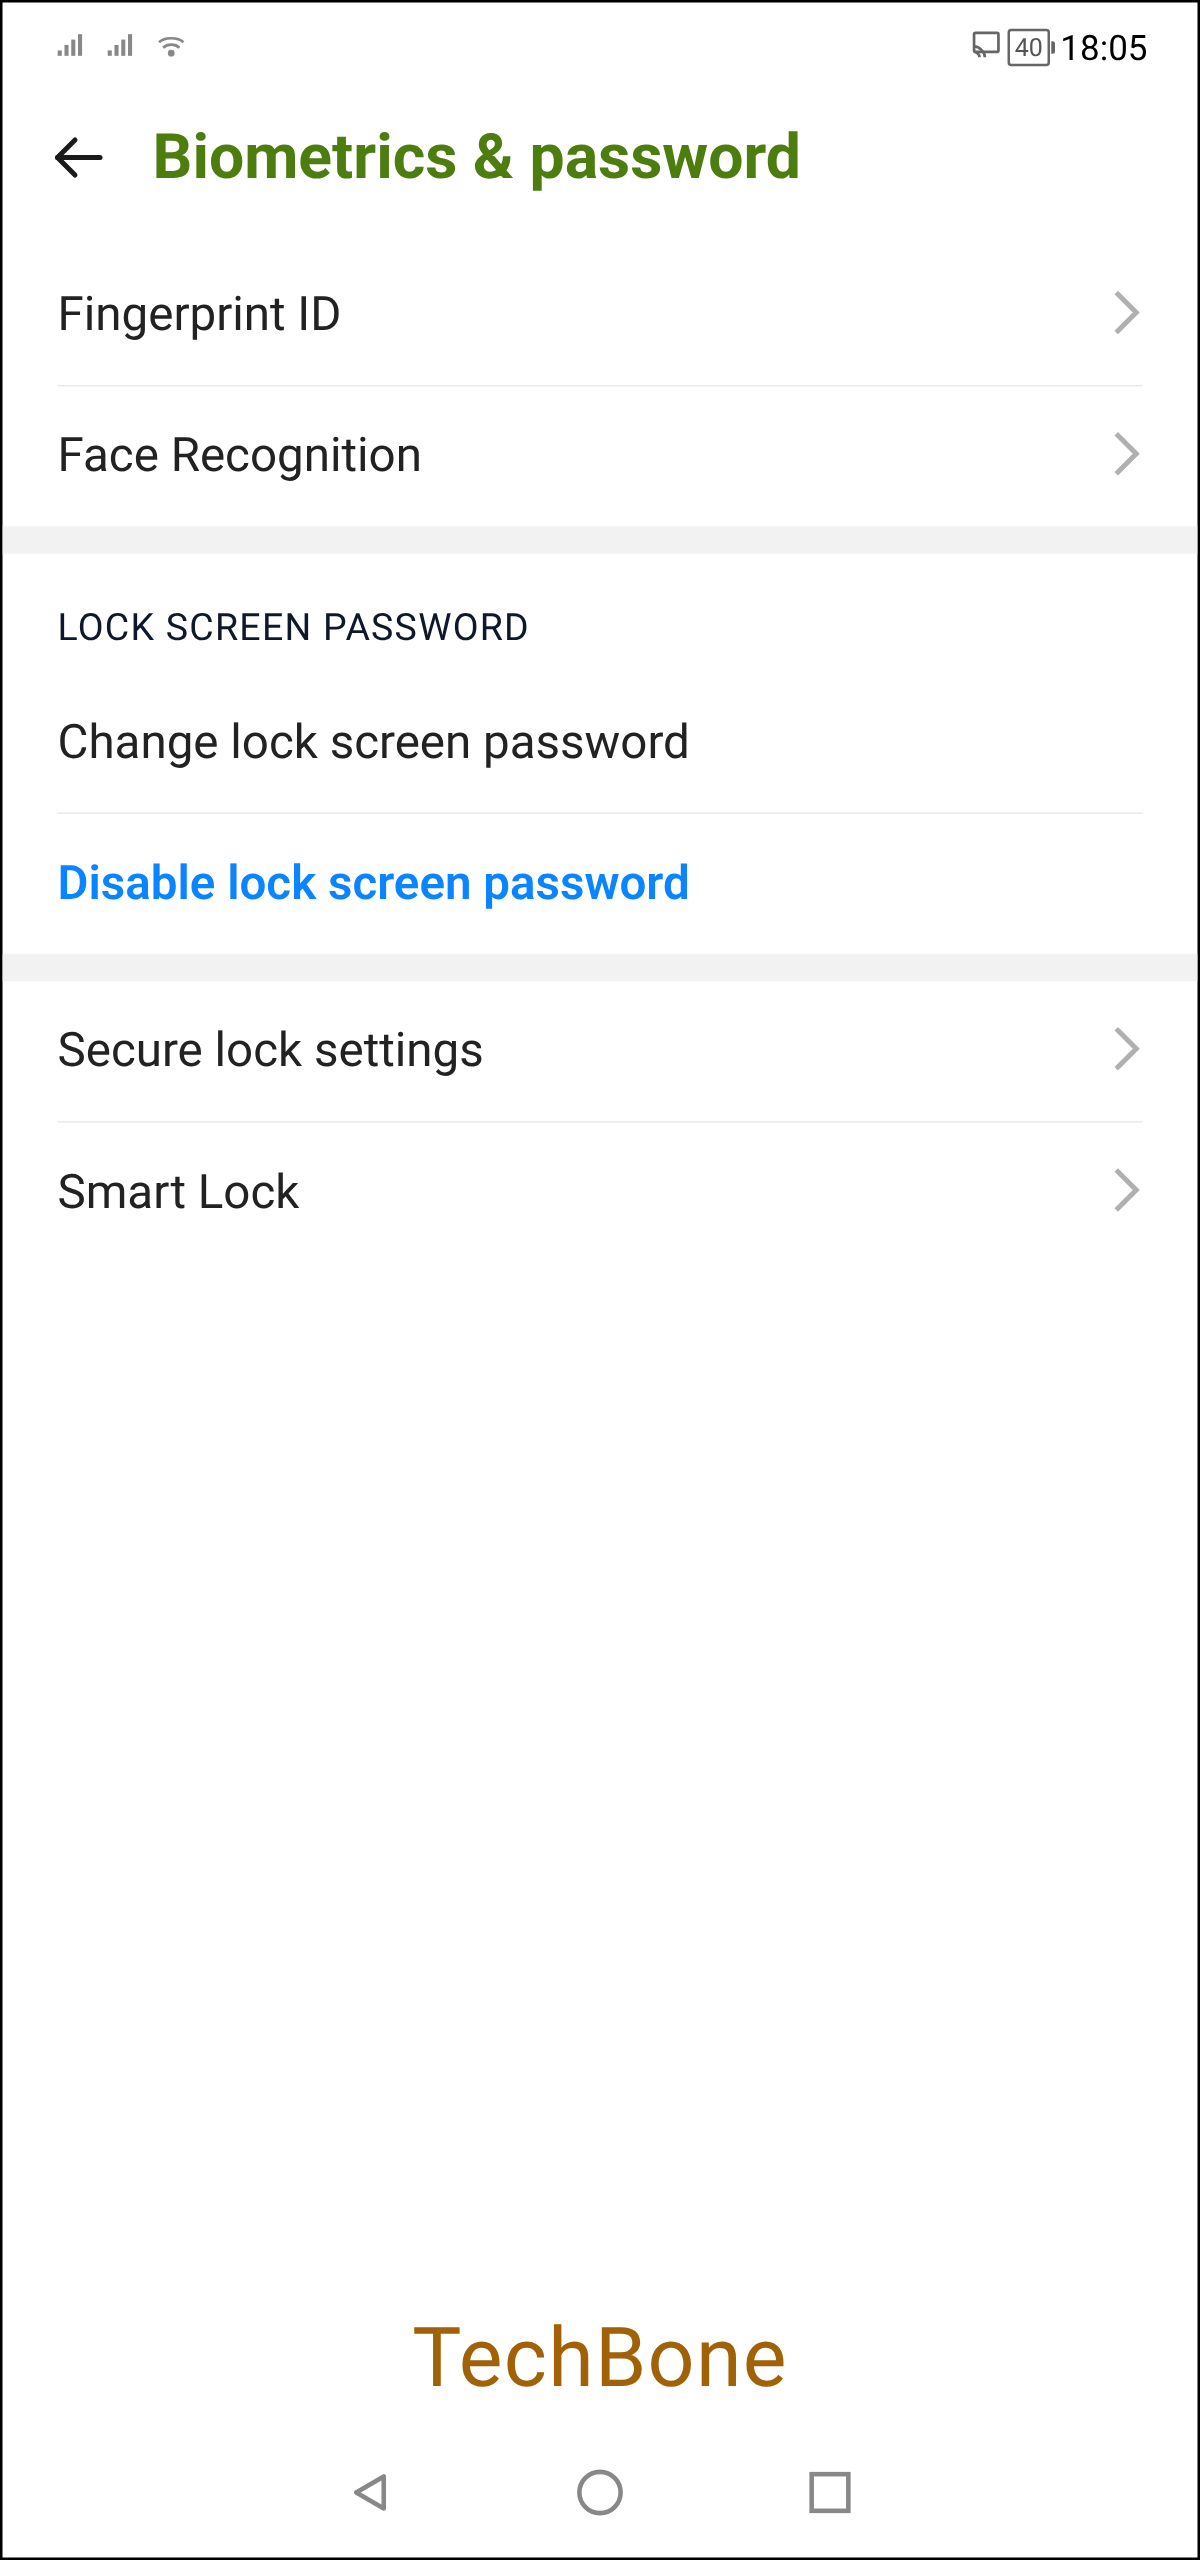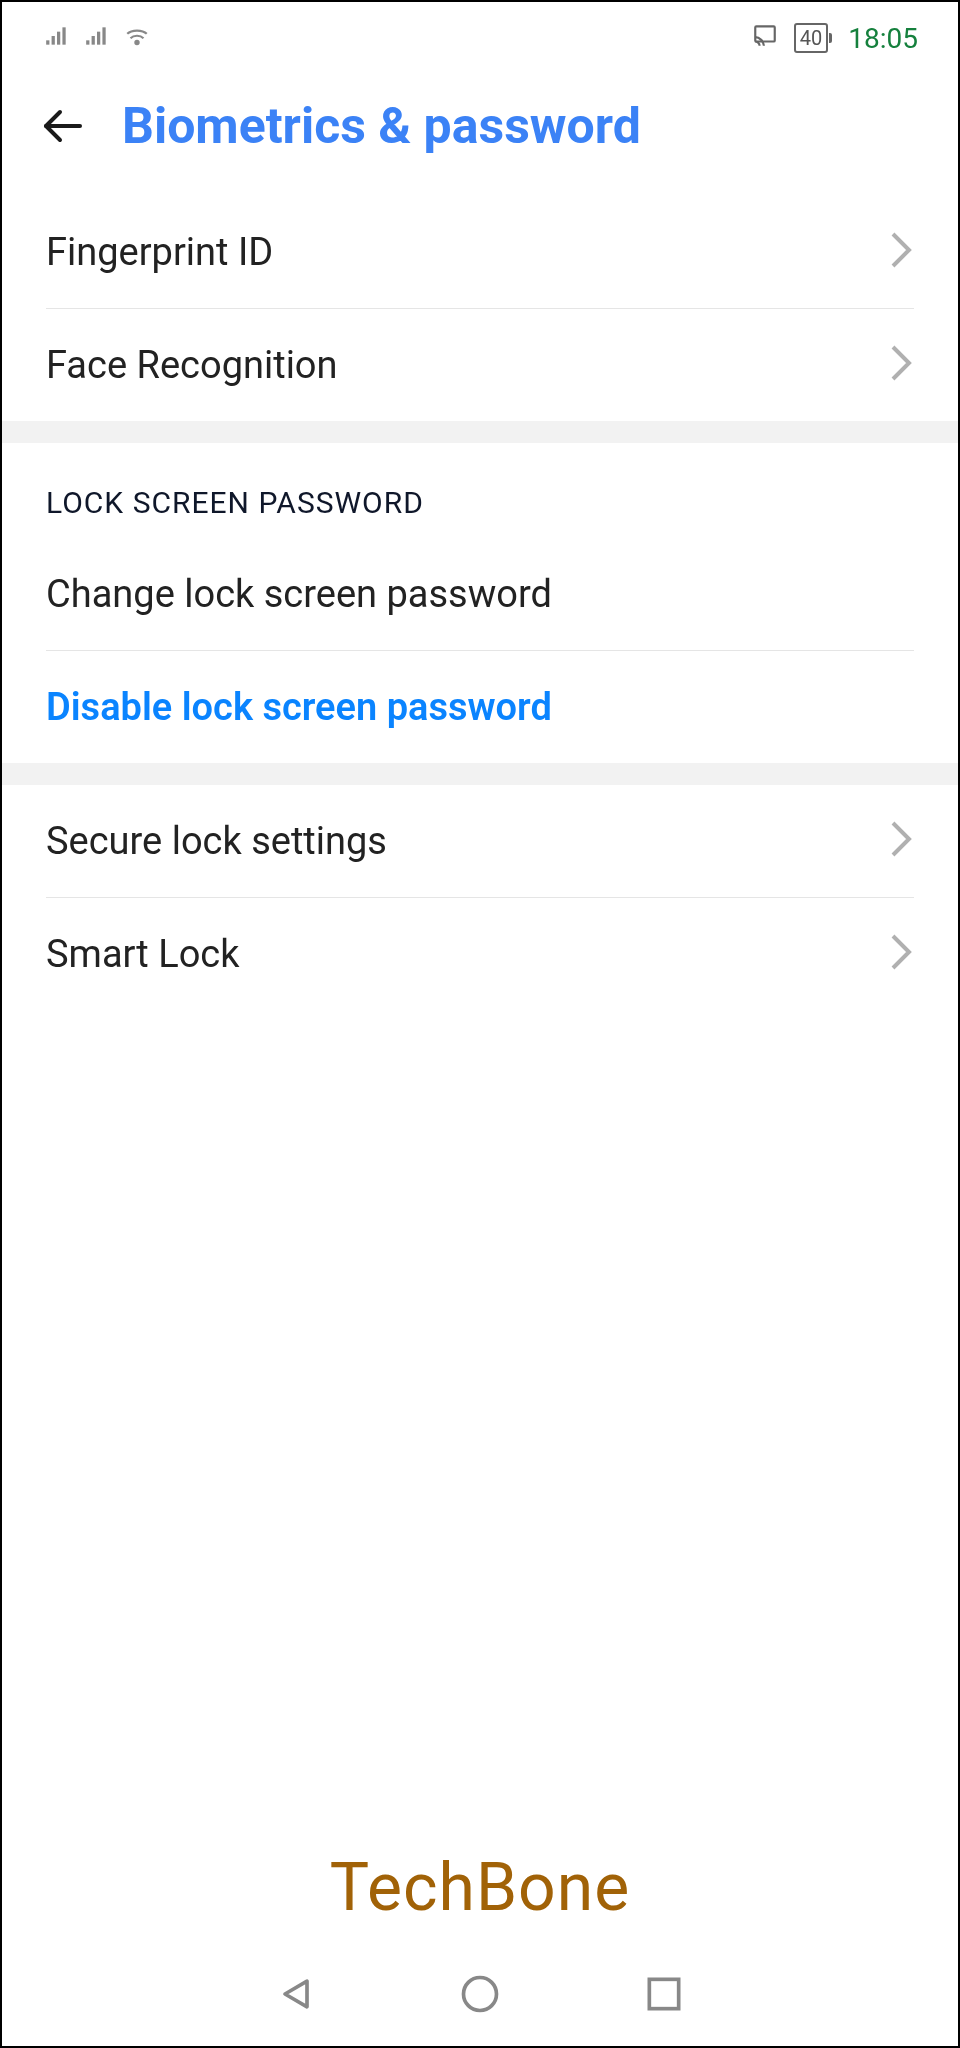--- a/index.html
+++ b/index.html
@@ -23,21 +23,21 @@
       height: 64px;
     }
     .status-left {
       display: flex;
       align-items: center;
       gap: 10px;
     }
     .status-right {
       display: flex;
       align-items: center;
-      gap: 14px;
+      gap: 2px;
       color: #555;
       font-size: 26px;
     }
     .signal-icon svg, .wifi-icon svg, .cast-icon svg {
       width: 30px;
       height: 26px;
     }
     .battery-box {
       display: inline-flex;
       align-items: center;
@@ -54,21 +54,21 @@
       right: -6px;
       top: 50%;
       transform: translateY(-50%);
       width: 3px;
       height: 10px;
       background: #666;
       border-radius: 0 2px 2px 0;
     }
     .time {
       font-size: 28px;
-      color: #15803d;
+      color: #000000;
       margin-left: 6px;
     }
     .header {
       display: flex;
       align-items: center;
       padding: 30px 30px 40px 30px;
       gap: 30px;
     }
     .back-arrow {
       width: 60px;
@@ -77,21 +77,21 @@
       align-items: center;
       justify-content: center;
     }
     .back-arrow svg {
       width: 48px;
       height: 48px;
     }
     .page-title {
       font-size: 50px;
       font-weight: 700;
-      color: #3b82f6;
+      color: #4d7c0f;
     }
     .list-item {
       display: flex;
       align-items: center;
       justify-content: space-between;
       padding: 34px 44px;
     }
     .item-label {
       font-size: 38px;
       color: #222;

